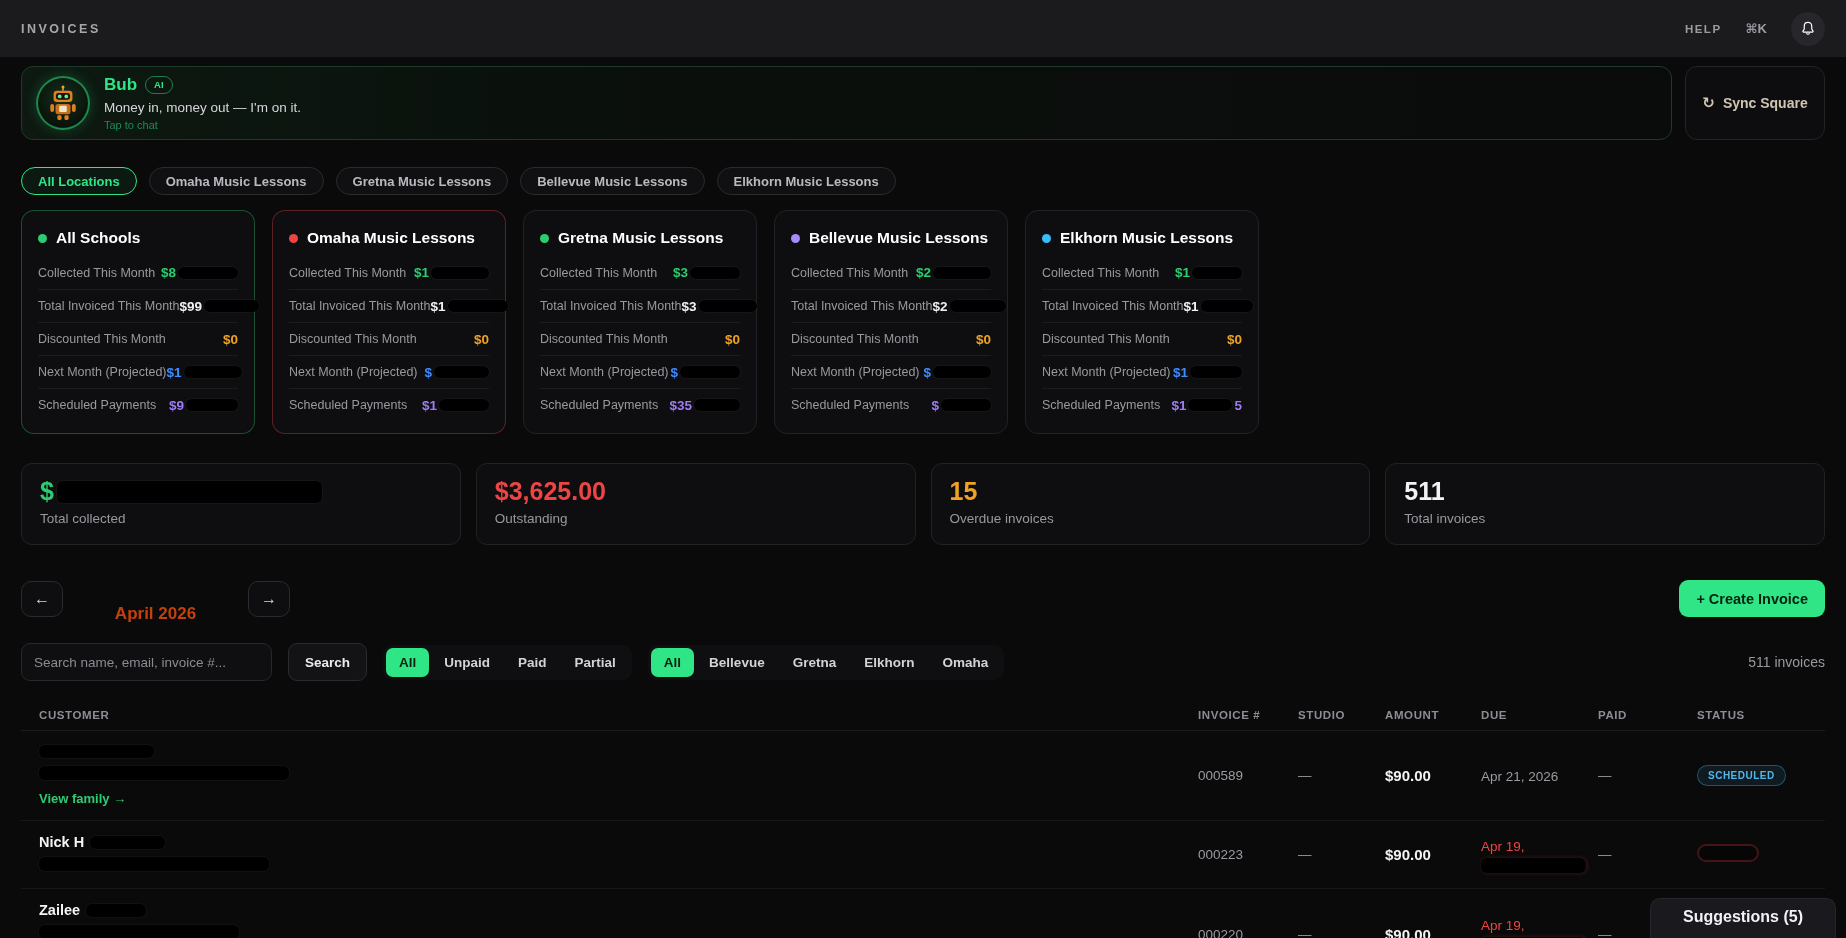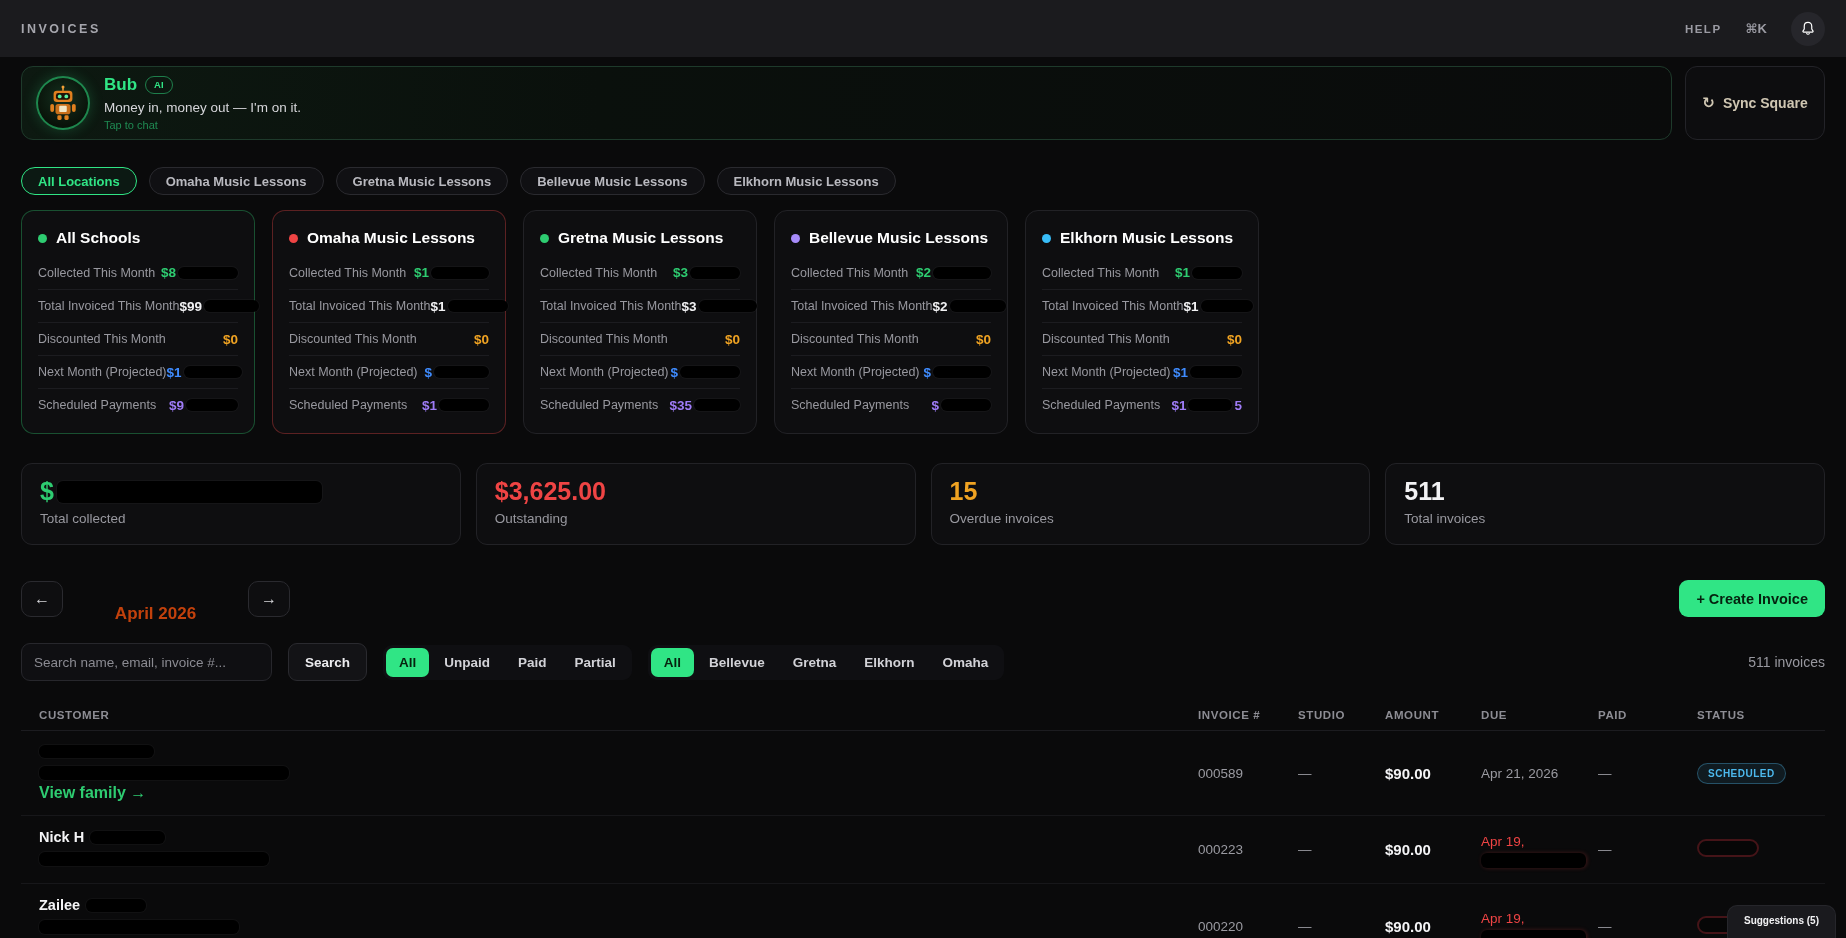--- a/index.html
+++ b/index.html
@@ -77,30 +77,30 @@
   .tab.active { background:#30e585; color:#07230f; }
   .invoice-count { margin-left:auto; color:#98989f; font-size:14px; }
   
   .table { margin-top:18px; }
   .thead, .trow { display:grid; grid-template-columns:1fr 100px 87px 96px 117px 99px 110px; padding:0 18px; align-items:center; }
   .thead { height:32px; border-bottom:1px solid #1c1c20; }
   .th { color:#8d8d94; font-size:11.5px; font-weight:bold; letter-spacing:.6px; }
   .trow { border-bottom:1px solid #17171a; padding-top:13px; padding-bottom:13px; cursor:pointer; }
   .cust-name { font-size:14.5px; font-weight:bold; color:#f4f4f6; display:flex; align-items:center; gap:6px; min-height:15px; }
   .cust-email { margin-top:7px; min-height:13px; }
-  .family-link { color:#2ecc71; font-size:16px; font-weight:bold; display:inline-block; cursor:pointer; }
+  .family-link { margin-top:7px; color:#2ecc71; font-size:13px; font-weight:bold; display:inline-block; cursor:pointer; }
   .cell { color:#9a9aa1; font-size:13.5px; }
   .amount { color:#f4f4f6; font-weight:bold; font-size:15px; }
   .due-red { color:#ef4444; font-size:13.5px; }
   .badge-scheduled { display:inline-block; padding:4px 10px; border-radius:999px; background:rgba(76,184,236,.1);
     border:1px solid rgba(76,184,236,.35); color:#4cb8ec; font-size:10px; font-weight:bold; letter-spacing:.5px; }
   .badge-redacted { display:inline-block; width:62px; height:18px; border-radius:999px; background:#060606; border:2px solid #451418; }
   
   .suggestions { position:fixed; right:10px; bottom:0; background:#1a1a1e; border:1px solid #26262b; border-bottom:none;
-    border-radius:10px 10px 0 0; padding:9px 16px 12px; color:#f2f2f4; font-size:10px; font-weight:bold; cursor:pointer; }
+    border-radius:10px 10px 0 0; padding:9px 32px 12px; color:#f2f2f4; font-size:16px; font-weight:bold; cursor:pointer; }
 </style>
 </head>
 <body>
 
 <header class="topbar">
   <div class="page-title">INVOICES</div>
   <div class="topbar-right">
     <span class="help-link">HELP</span>
     <span class="shortcut">⌘K</span>
     <button class="bell-btn">

